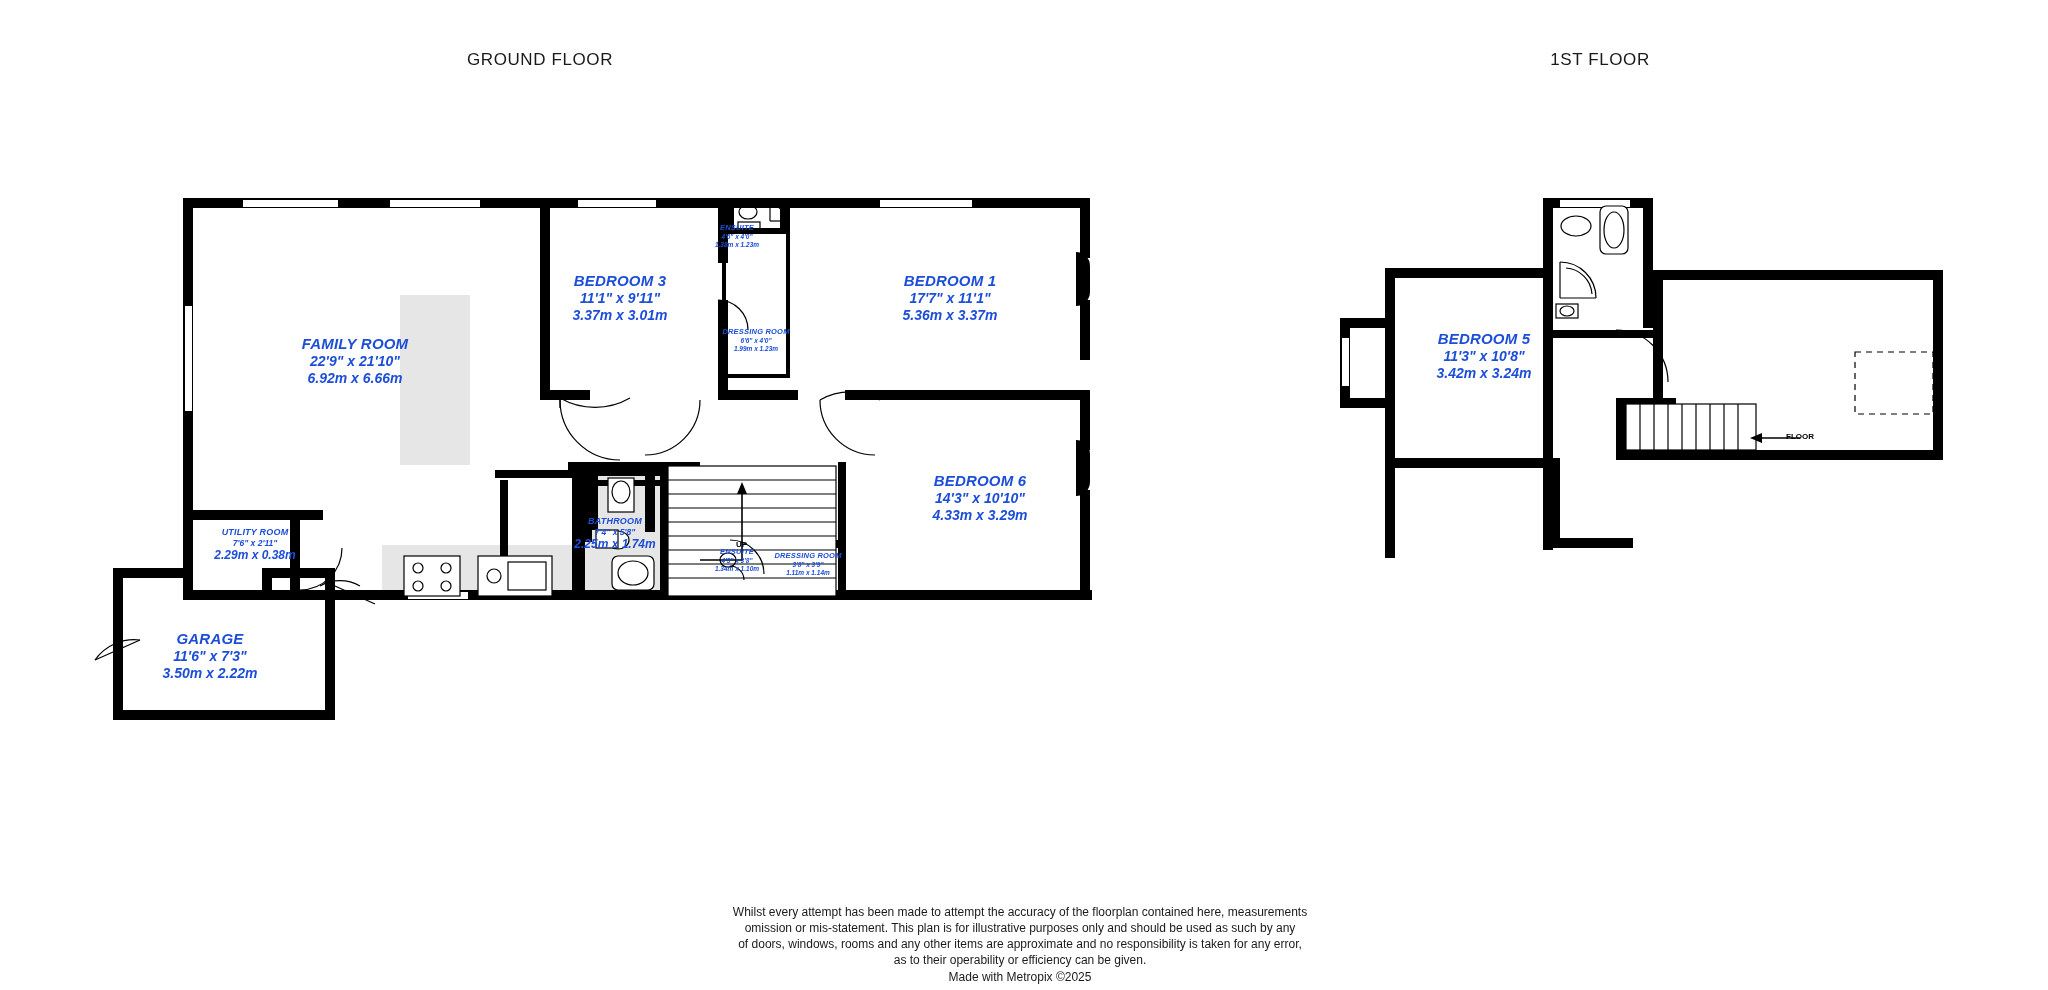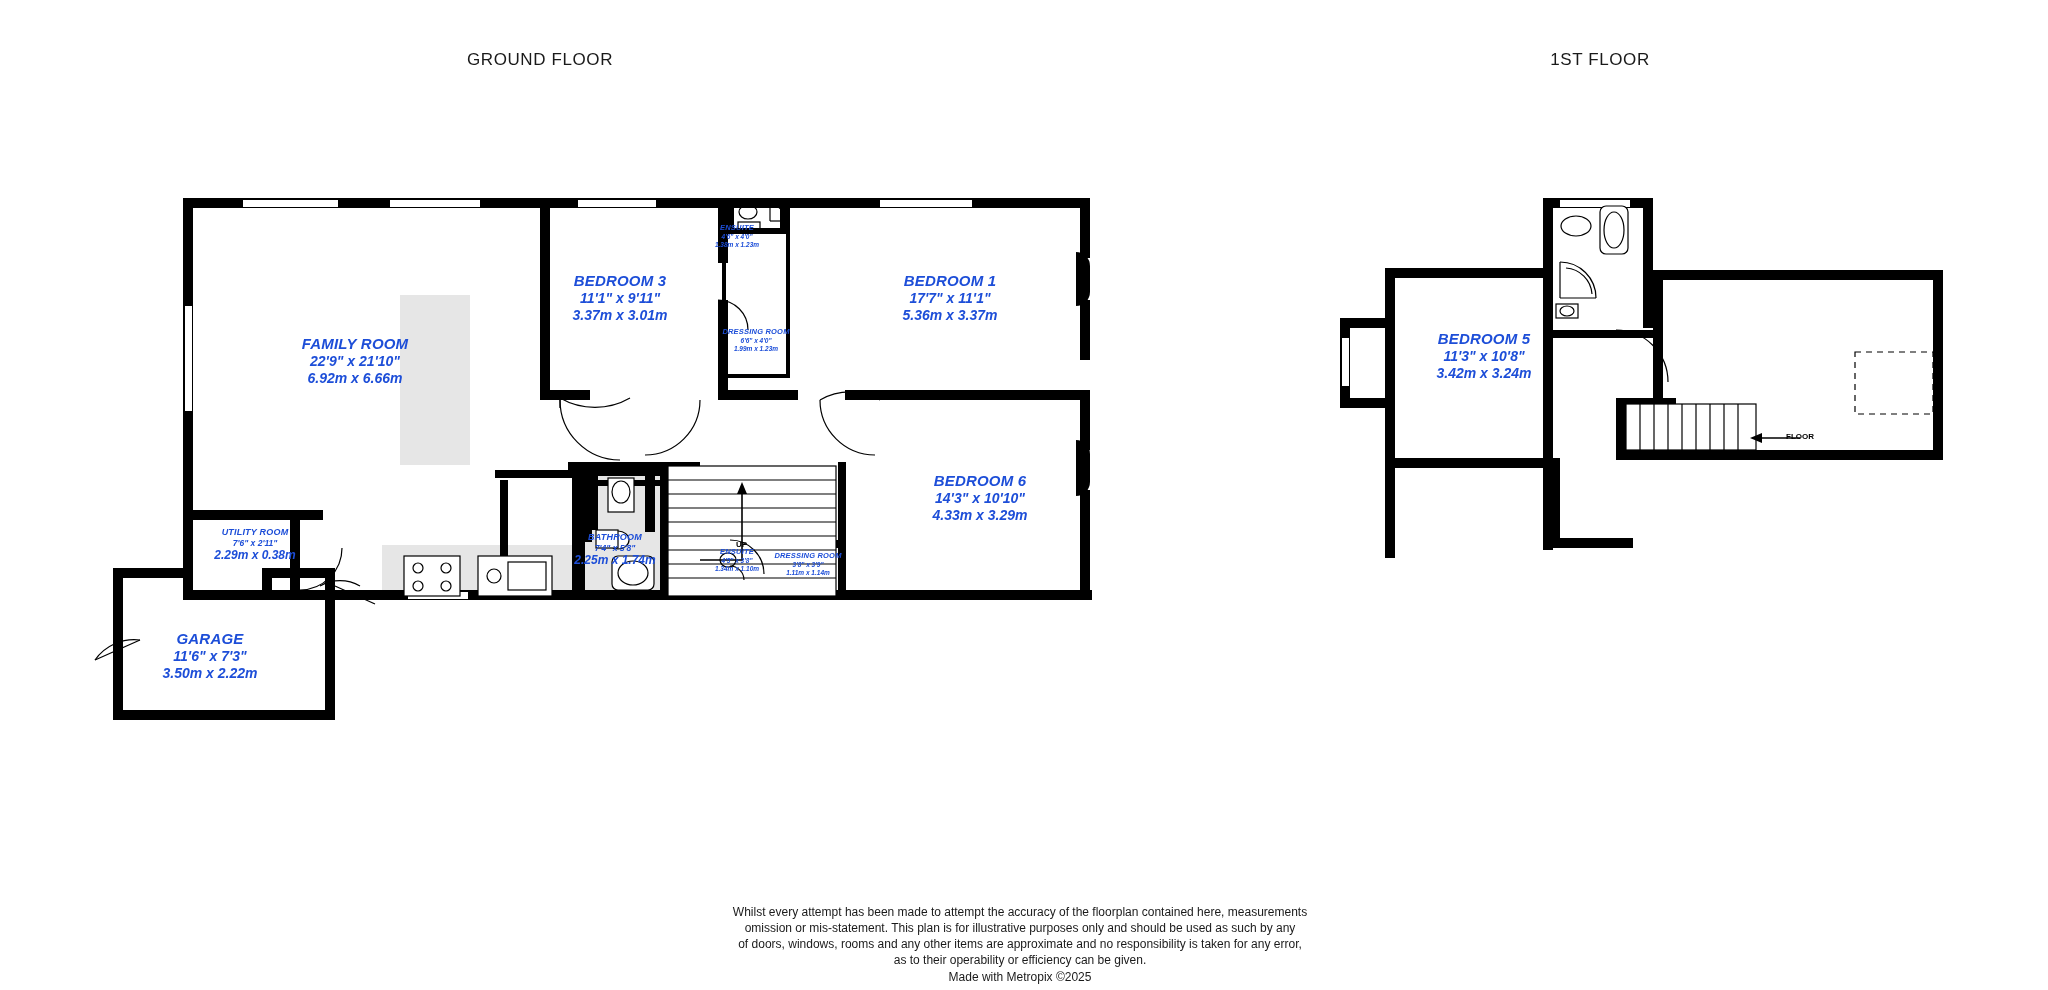--- a/index.html
+++ b/index.html
@@ -311,21 +311,21 @@
     <div class="imp">17'7"  x 11'1"</div>
     <div class="met">5.36m  x 3.37m</div>
   </div>
 
   <div class="room-label" style="left:865px; top:472px; width:230px;">
     <div class="name">BEDROOM 6</div>
     <div class="imp">14'3"  x 10'10"</div>
     <div class="met">4.33m  x 3.29m</div>
   </div>
 
-  <div class="room-label small" style="left:555px; top:532px; width:120px;">
+  <div class="room-label small" style="left:555px; top:516px; width:120px;">
     <div class="name">BATHROOM</div>
     <div class="imp">7'4"  x 5'8"</div>
     <div class="met">2.25m  x 1.74m</div>
   </div>
 
   <div class="room-label small" style="left:185px; top:527px; width:140px;">
     <div class="name">UTILITY ROOM</div>
     <div class="imp">7'6"  x 2'11"</div>
     <div class="met">2.29m  x 0.38m</div>
   </div>

